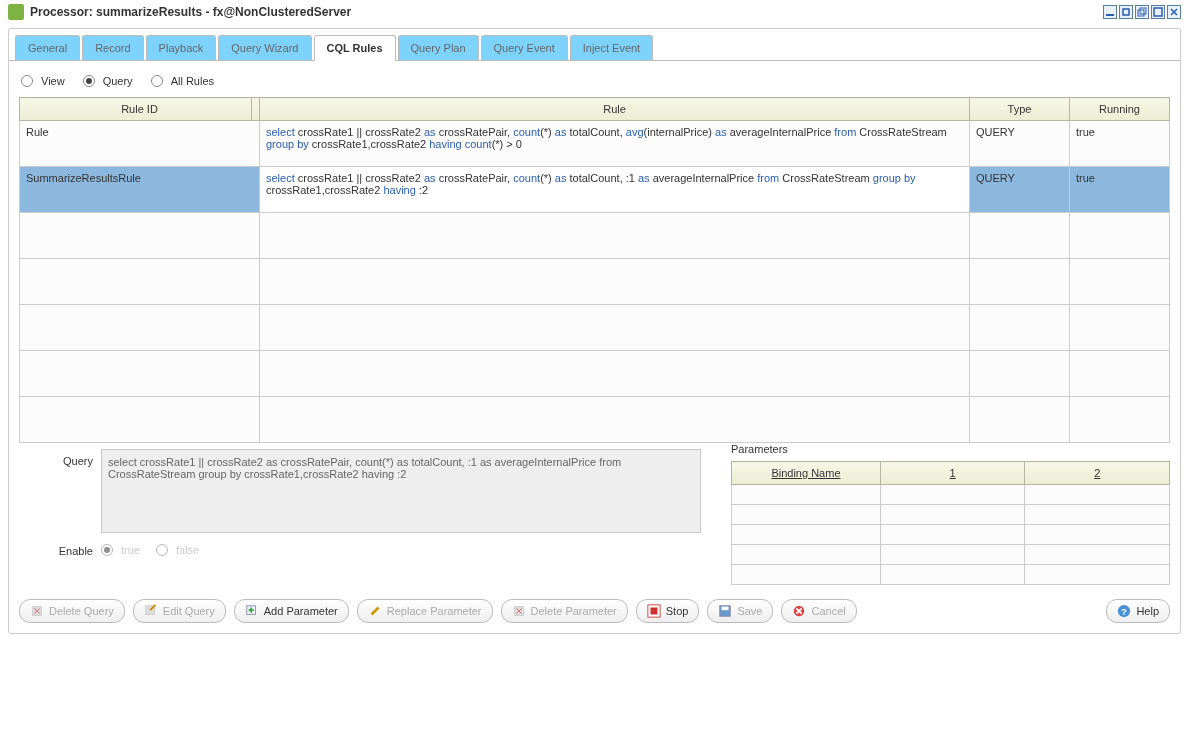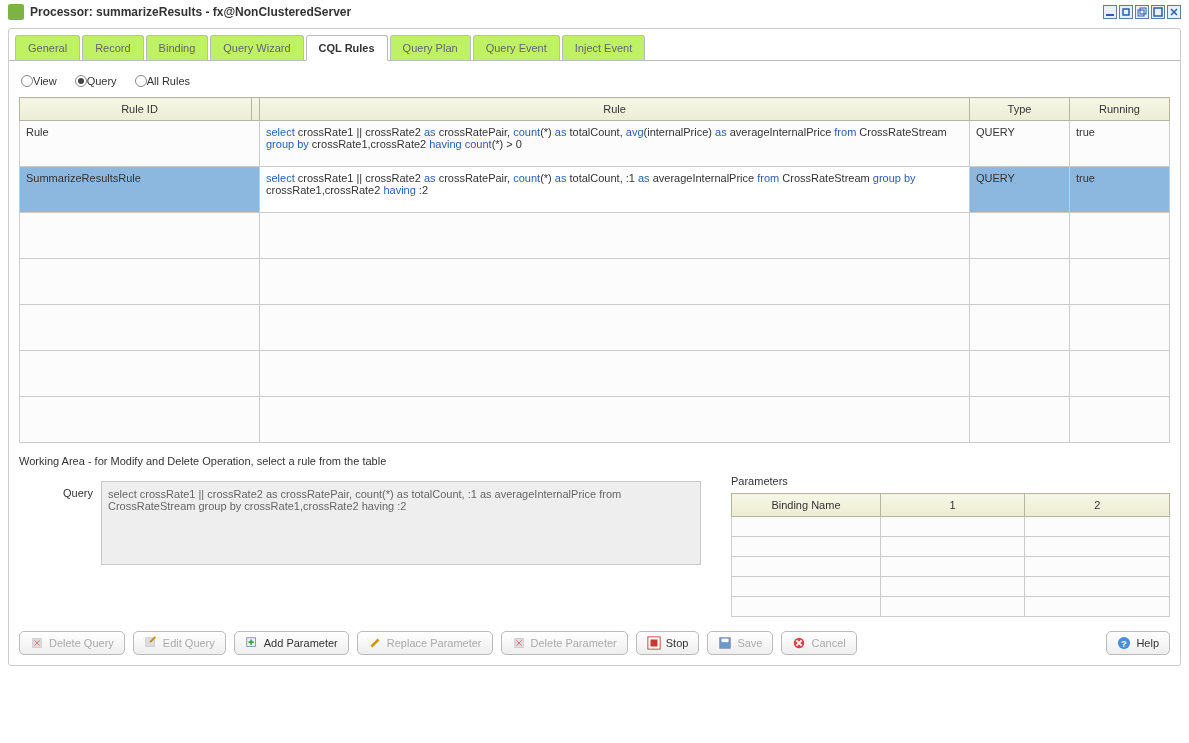--- a/index.html
+++ b/index.html
@@ -5,50 +5,50 @@
 * { box-sizing: border-box; margin: 0; padding: 0; }
 body { font-family: Arial, sans-serif; font-size: 11px; color: #333; background: #fff; width: 1189px; }
 .titlebar { display: flex; align-items: center; padding: 4px 8px; background: #fff; }
 .titlebar .icon { width: 16px; height: 16px; background: #7cb342; border-radius: 2px; margin-right: 6px; }
 .titlebar .title { font-weight: bold; font-size: 12px; color: #333; }
 .titlebar .winctrls { margin-left: auto; display: flex; gap: 2px; }
 .winbtn { width: 14px; height: 14px; border: 1px solid #5a7da0; background: #e8f0f8; display: flex; align-items: center; justify-content: center; cursor: pointer; }
 .winbtn svg { width: 10px; height: 10px; }
 .panel { border: 1px solid #ccc; margin: 4px 8px 8px 8px; border-radius: 3px; background: #fff; }
 .tabs { display: flex; padding: 6px 6px 0 6px; }
-.tab { padding: 6px 12px; background: #bef264; border: 1px solid #bbb; border-bottom: none; margin-right: 2px; border-radius: 3px 3px 0 0; color: #666; cursor: pointer; font-size: 11px; }
+.tab { padding: 6px 12px; background: #7dd3fc; border: 1px solid #bbb; border-bottom: none; margin-right: 2px; border-radius: 3px 3px 0 0; color: #666; cursor: pointer; font-size: 11px; }
 .tab.active { background: #fff; color: #333; font-weight: bold; position: relative; z-index: 2; border-bottom: 1px solid #fff; margin-bottom: -1px; }
 .tabcontent { border-top: 1px solid #bbb; padding: 10px; }
 .radiorow { padding: 4px 2px 10px 2px; display: flex; align-items: center; gap: 18px; }
-.radio { display: inline-flex; align-items: center; gap: 0; cursor: pointer; }
+.radio { display: inline-flex; align-items: center; gap: 8px; cursor: pointer; }
 .radio .dot { width: 12px; height: 12px; border: 1px solid #888; border-radius: 50%; display: inline-flex; align-items: center; justify-content: center; }
 .radio.selected .dot::after { content: ""; width: 6px; height: 6px; background: #444; border-radius: 50%; }
 table.grid { width: 100%; border-collapse: collapse; table-layout: fixed; }
 table.grid th { background: linear-gradient(#f7f7e6, #ecedd4); border: 1px solid #b5b5a0; padding: 5px 4px; font-weight: normal; color: #333; font-size: 11px; text-align: center; position: relative; }
 table.grid td { border: 1px solid #ccc; padding: 5px 6px; vertical-align: top; height: 24px; background: #fcfcfc; }
 table.grid tr.sel td { background: #8cb8e0; }
 table.grid tr.sel td.rulecell { background: #fff; }
 table.grid tbody tr { height: 46px; }
 .rulecell { background: #fff; }
 .kw { color: #2a5db0; }
 .working { margin: 12px 0 8px 0; }
 .formrow { display: flex; margin: 6px 0; }
 .formrow .lbl { width: 82px; text-align: right; padding-right: 8px; padding-top: 6px; color: #333; }
 .formrow .ctl { flex: none; }
 .inputbox { border: 1px solid #c8c8c8; padding: 4px 6px; background: #f6f6f6; width: 160px; }
 .txtarea { border: 1px solid #c8c8c8; padding: 6px; background: #eee; width: 600px; height: 84px; color: #666; }
 .lower { display: flex; gap: 30px; }
 .leftcol { flex: none; }
 .rightcol { flex: 1; }
 .paramlbl { margin-bottom: 6px; }
-table.param { width: 100%; border-collapse: collapse; }
+table.param { width: 100%; border-collapse: collapse; text-decoration: underline; }
 table.param th { background: linear-gradient(#f7f7e6, #ecedd4); border: 1px solid #b5b5a0; padding: 5px 4px; font-weight: normal; text-align: center; }
 table.param td { border: 1px solid #ccc; padding: 4px 6px; height: 20px; background: #fcfcfc; }
 .btnrow { display: flex; gap: 8px; margin-top: 14px; align-items: center; }
-.btn { display: inline-flex; align-items: center; gap: 5px; border: 1px solid #bbb; border-radius: 5px; padding: 4px 10px; background: linear-gradient(#fff, #eee); cursor: pointer; font-size: 11px; color: #333; }
+.btn { display: inline-flex; align-items: center; gap: 5px; border: 1px solid #bbb; border-radius: 11px; padding: 4px 10px; background: linear-gradient(#fff, #eee); cursor: pointer; font-size: 11px; color: #333; }
 .btn.disabled { color: #aaa; cursor: default; }
 .btn svg, .btn .bicon { width: 14px; height: 14px; }
 .spacer { flex: 1; }
 .sortarrow { width: 8px; border-left: 1px solid #b5b5a0; height: 100%; position: absolute; right: 0; top: 0; }
 </style>
 </head>
 <body>
 
 <div class="titlebar">
   <span class="icon"></span>
@@ -81,21 +81,21 @@
           <line x1="8" y1="2" x2="2" y2="8" stroke="#2a5db0" stroke-width="1.5"></line>
         </svg>
       </span>
   </div>
 </div>
 
 <div class="panel">
   <div class="tabs" id="tabbar">
       <span class="tab">General</span>
       <span class="tab">Record</span>
-      <span class="tab">Binding</span>
+      <span class="tab">Playback</span>
       <span class="tab">Query Wizard</span>
       <span class="tab active">CQL Rules</span>
       <span class="tab">Query Plan</span>
       <span class="tab">Query Event</span>
       <span class="tab">Inject Event</span>
     </div>
   <div class="tabcontent">
 
     <div class="radiorow">
       <span class="radio">
@@ -166,29 +166,41 @@
           </tr>
           <tr>
             <td></td>
             <td class="rulecell"></td>
             <td></td>
             <td></td>
           </tr>
         </tbody>
     </table>
 
-    <div class="working">Working Area - for Modify and Delete Operation, select a rule from the table</div>
 
     <div class="lower">
       <div class="leftcol">
         <div class="formrow">
           <div class="lbl">Query</div>
           <div class="ctl">
               <div class="txtarea">select crossRate1 || crossRate2 as crossRatePair, count(*) as totalCount, :1 as averageInternalPrice from CrossRateStream group by crossRate1,crossRate2 having :2</div>
             </div>
+        </div>
+        <div class="formrow">
+          <div class="lbl">Enable</div>
+          <div class="ctl" style="display:flex;gap:16px;align-items:center;padding-top:4px;">
+            <span class="radio selected" style="opacity:0.6">
+                <span class="dot"></span>
+                <span style="color:#aaa">true</span>
+              </span>
+            <span class="radio" style="opacity:0.6">
+                <span class="dot"></span>
+                <span style="color:#aaa">false</span>
+              </span>
+          </div>
         </div>
       </div>
       <div class="rightcol">
         <div class="paramlbl">Parameters</div>
         <table class="param">
           <colgroup>
               <col style="width:34%">
               <col style="width:33%">
               <col style="width:33%">
             </colgroup>

